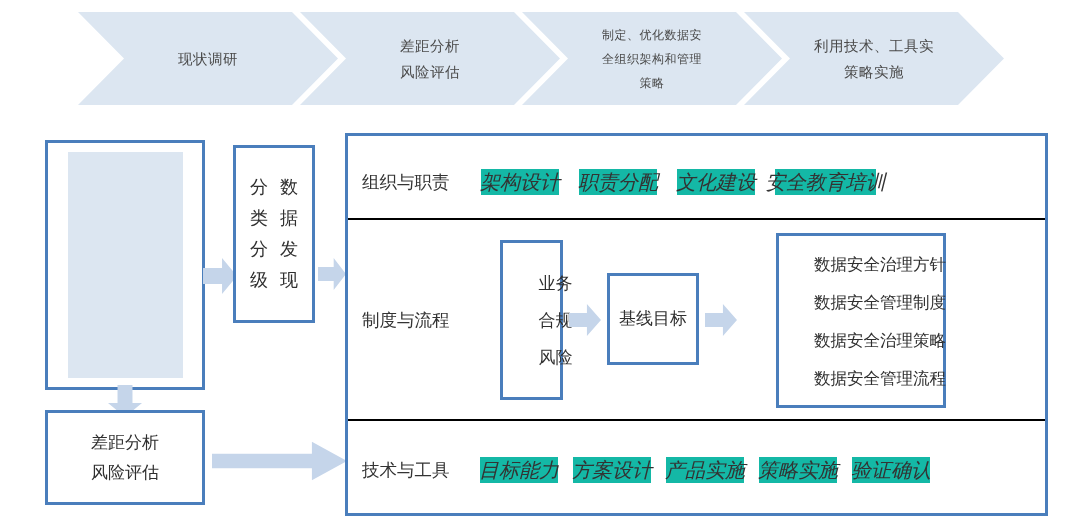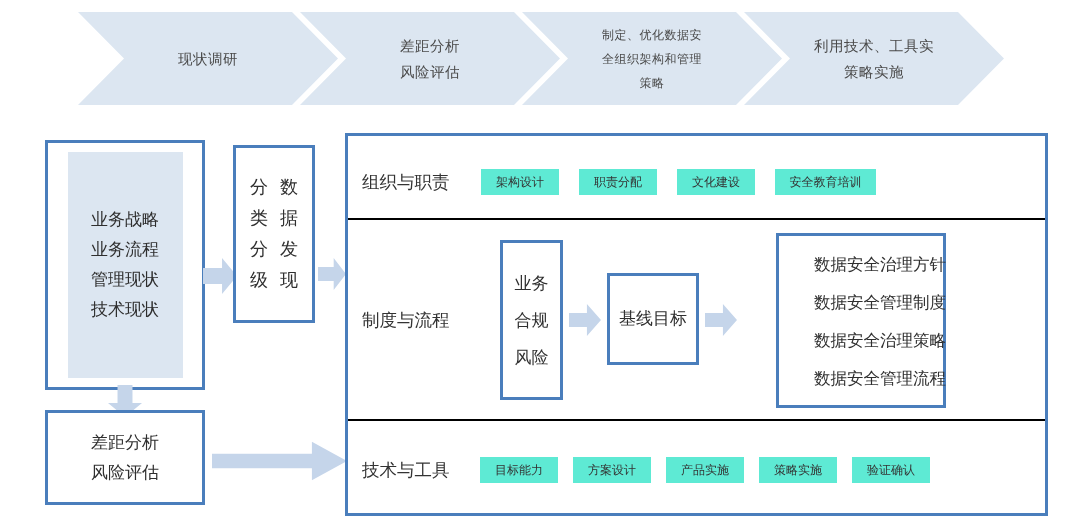--- a/index.html
+++ b/index.html
@@ -37,22 +37,22 @@
   .arrow-r{position:absolute;background:#c5d5ea;
     clip-path:polygon(0 28%, 56% 28%, 56% 0, 100% 50%, 56% 100%, 56% 72%, 0 72%);}
   .arrow-d{position:absolute;background:#c5d5ea;
     clip-path:polygon(28% 0, 72% 0, 72% 56%, 100% 56%, 50% 100%, 0 56%, 28% 56%);}
 
   
   #main-panel{position:absolute;left:345px;top:133px;width:703px;height:383px;
     border:3px solid #4a7ebc;background:#fff;box-sizing:border-box;}
   .divider{position:absolute;left:0;width:100%;height:2px;background:#000000;}
   .rowlabel{position:absolute;font-size:17.5px;font-weight:normal;color:#333;white-space:nowrap;}
-  .tag{position:absolute;background:#5eead4;color:#333;font-size:12px;
-    display:flex;align-items:center;justify-content:center;white-space:nowrap;height:26px;}
+  .tag{position:absolute;background:#14b8a6;color:#333;font-size:20px;
+    display:flex;align-items:center;justify-content:center;white-space:nowrap;height:26px;font-style:italic;}
 
   .vbox-text{position:absolute;display:flex;flex-direction:column;
     align-items:center;justify-content:center;font-size:17px;color:#2f2f2f;}
   .vbox-text div{line-height:37px;}
 
   .policy-list{position:absolute;display:flex;flex-direction:column;
     align-items:center;justify-content:center;font-size:16.5px;color:#2f2f2f;}
   .policy-list div{line-height:38px;white-space:nowrap;}
 
   
@@ -93,26 +93,20 @@
       <div class="chev-txt">
         <div>利用技术、工具实</div>
         <div>策略实施</div>
       </div>
     </div>
 
   </div>
 
   <div class="bbox" style="left:45px;top:140px;width:160px;height:250px;"></div>
   <div class="innerfill" style="left:68px;top:152px;width:115px;height:226px;"></div>
-  <div class="ctext" style="left:45px;top:140px;width:160px;height:250px;">
-    <div>业务战略</div>
-    <div>业务流程</div>
-    <div>管理现状</div>
-    <div>技术现状</div>
-  </div>
 
   <div class="arrow-d" style="left:108px;top:385px;width:34px;height:32px;"></div>
 
   <div class="bbox" style="left:45px;top:410px;width:160px;height:95px;"></div>
   <div class="ctext" style="left:45px;top:410px;width:160px;height:95px;">
     <div>差距分析</div>
     <div>风险评估</div>
   </div>
 
   <div class="arrow-r" style="left:203px;top:258px;width:34px;height:36px;"></div>
@@ -146,21 +140,21 @@
     <div class="rowlabel" style="left:14px;top:34px;">组织与职责</div>
 
     <div class="tag" style="left:133px;top:33px;width:78px;">架构设计</div>
     <div class="tag" style="left:231px;top:33px;width:78px;">职责分配</div>
     <div class="tag" style="left:329px;top:33px;width:78px;">文化建设</div>
     <div class="tag" style="left:427px;top:33px;width:101px;">安全教育培训</div>
 
     <div class="rowlabel" style="left:14px;top:172px;">制度与流程</div>
 
     <div class="bbox" style="left:152px;top:104px;width:63px;height:160px;"></div>
-    <div class="vbox-text" style="left:152px;top:104px;width:63px;height:160px;">
+    <div class="vbox-text" style="left:152px;top:104px;width:63px;height:160px;padding-left:24px;">
       <div>业务</div>
       <div>合规</div>
       <div>风险</div>
     </div>
 
     <div class="arrow-r" style="left:221px;top:168px;width:32px;height:32px;"></div>
 
     <div class="bbox" style="left:259px;top:137px;width:92px;height:92px;"></div>
     <div class="ctext" style="left:259px;top:137px;width:92px;height:92px;">
       <div>基线目标</div>

